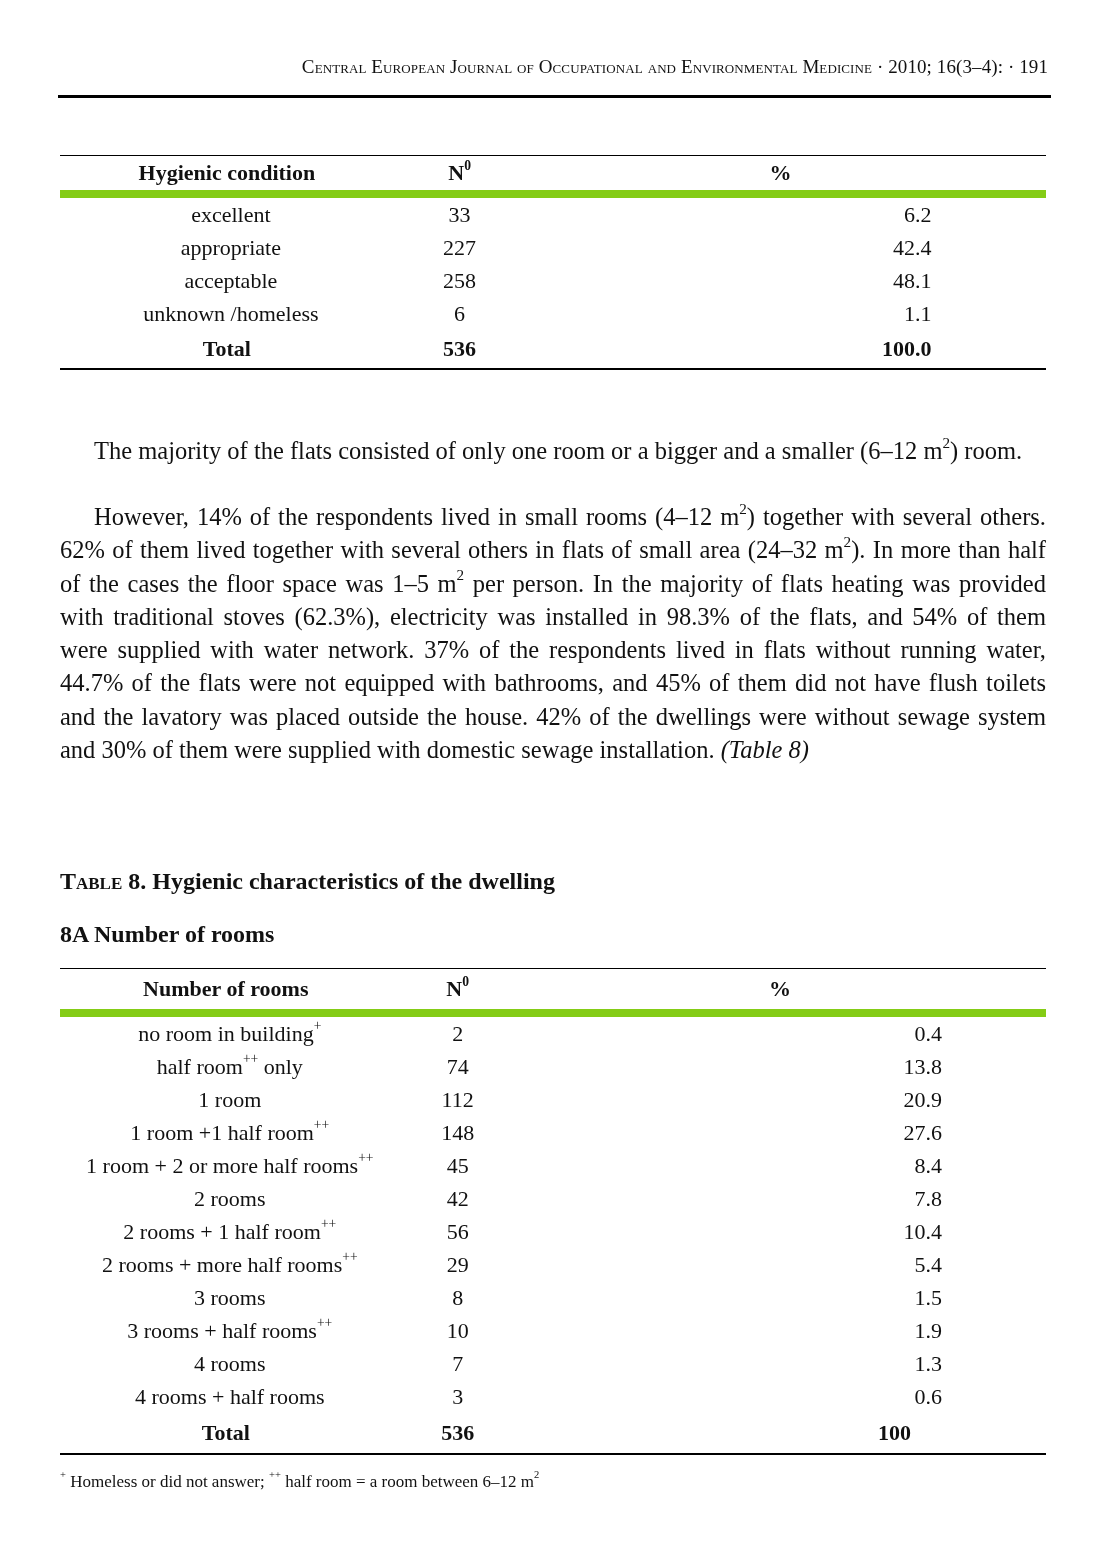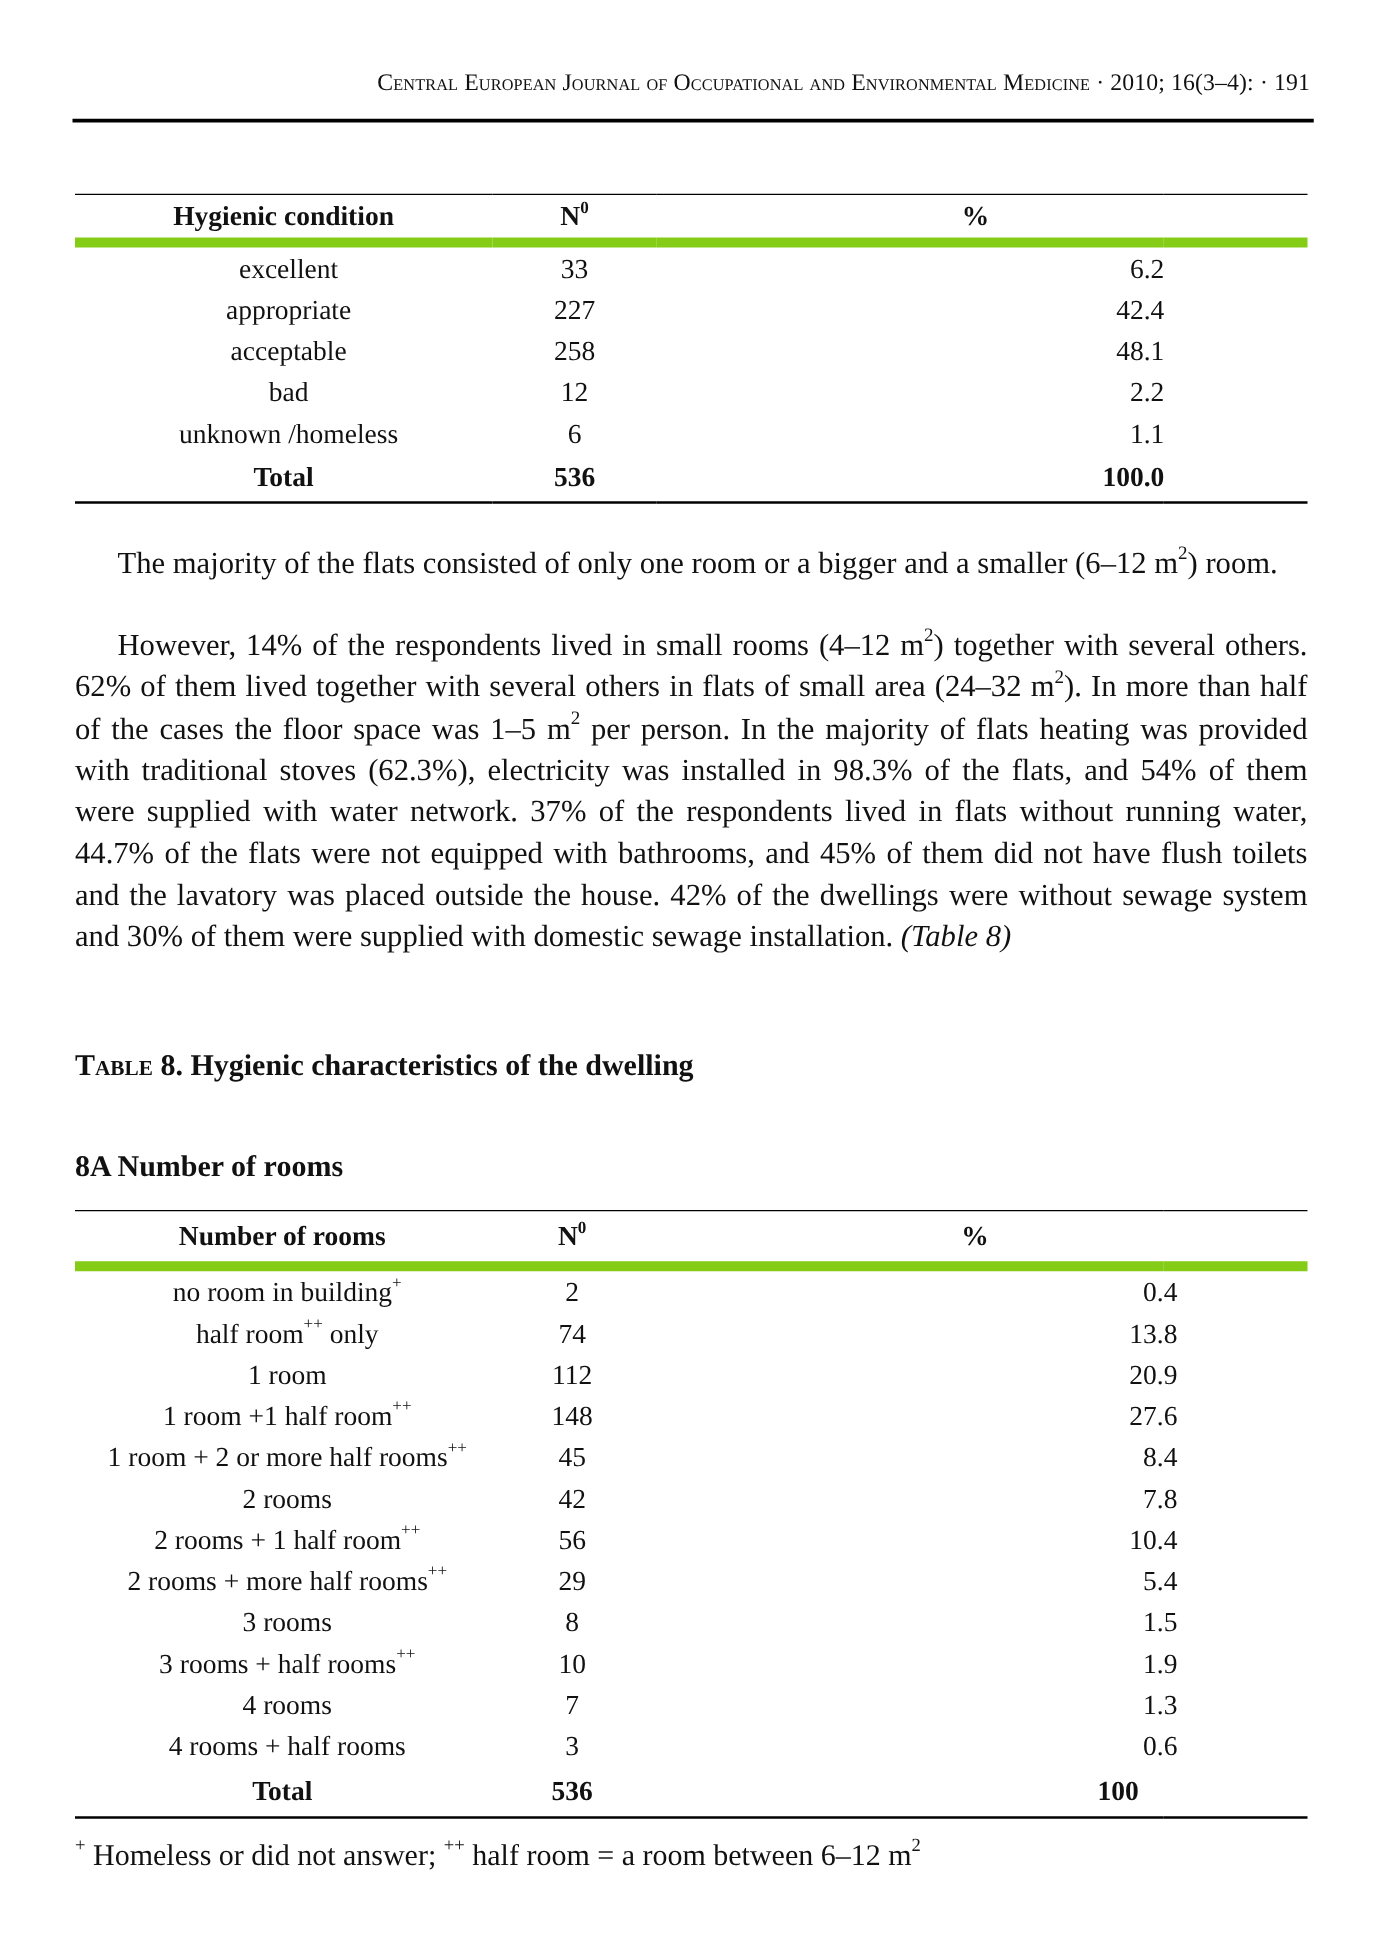--- a/index.html
+++ b/index.html
@@ -38,25 +38,25 @@
   .para {
     position: absolute; left: 60px; width: 986px; font-size: 24.5px;
     line-height: 33.3px; text-align: justify;
   }
   .p1 { top: 434px; }
   .p2 { top: 500px; }
   .indent { display: inline-block; width: 34px; }
   .caption {
     position: absolute; left: 60px; font-size: 24px; font-weight: bold;
   }
-  .cap1 { top: 840px; text-align: right; }
+  .cap1 { top: 868px; text-align: right; }
   .cap1 .sc { font-variant: small-caps; }
   .cap2 { top: 921px; }
   .footnote {
-    position: absolute; left: 60px; top: 1472px; font-size: 24px;
+    position: absolute; left: 60px; top: 1472px; font-size: 17px;
   }
   .italic { font-style: italic; }
 </style>
 </head>
 <body>
 
 <div class="running-header">
   <span class="sc">Central European Journal of Occupational and Environmental Medicine</span>
   <span>· 2010; 16(3–4): · 191</span>
 </div>
@@ -84,26 +84,20 @@
       <td class="c-pct">42.4</td>
       <td class="c-rest"></td>
     </tr>
     <tr>
       <td class="c-label">acceptable</td>
       <td class="c-n">258</td>
       <td class="c-pct">48.1</td>
       <td class="c-rest"></td>
     </tr>
     <tr>
-      <td class="c-label">bad</td>
-      <td class="c-n">12</td>
-      <td class="c-pct">2.2</td>
-      <td class="c-rest"></td>
-    </tr>
-    <tr>
       <td class="c-label">unknown /homeless</td>
       <td class="c-n">6</td>
       <td class="c-pct">1.1</td>
       <td class="c-rest"></td>
     </tr>
     <tr>
       <td class="c-label total-label" style="height:38px;">Total</td>
       <td class="c-n">536</td>
       <td class="c-pct">100.0</td>
       <td class="c-rest"></td>

